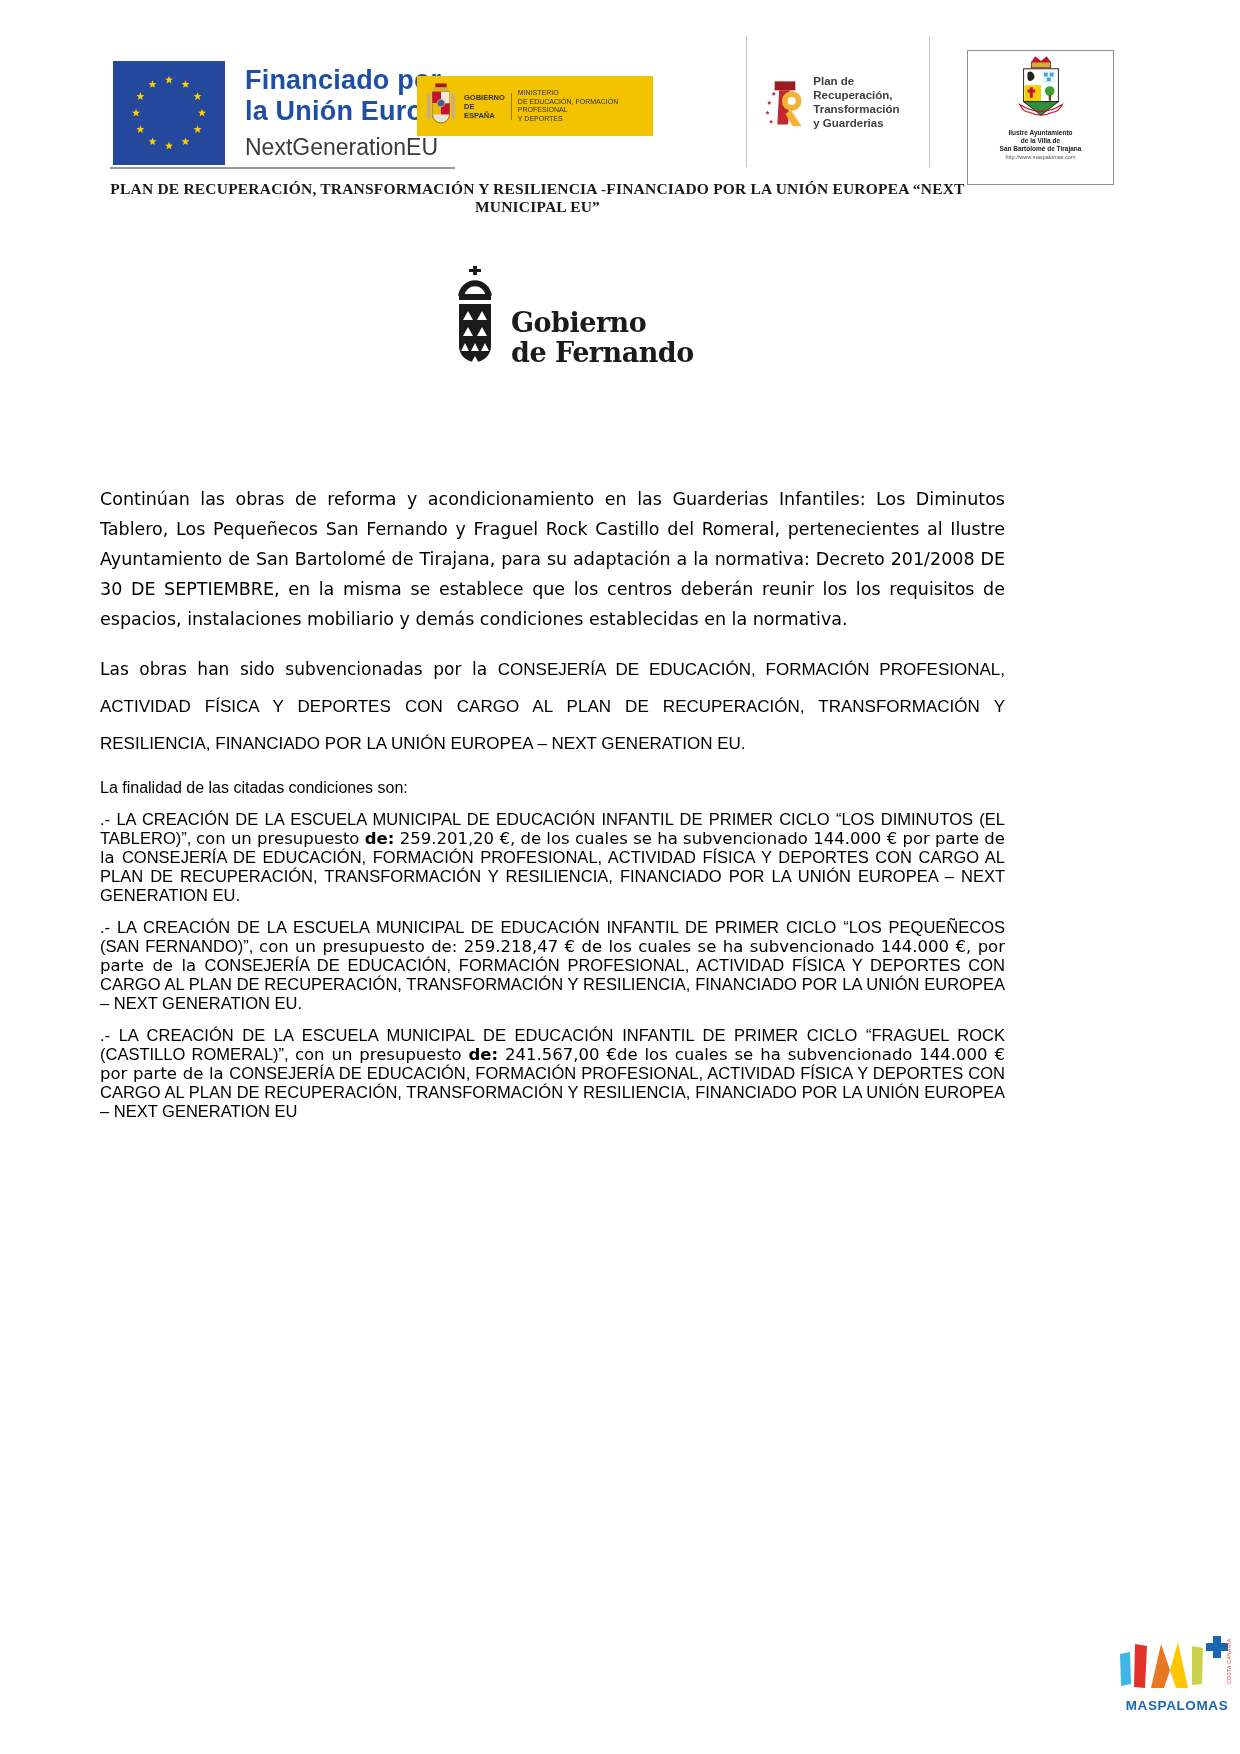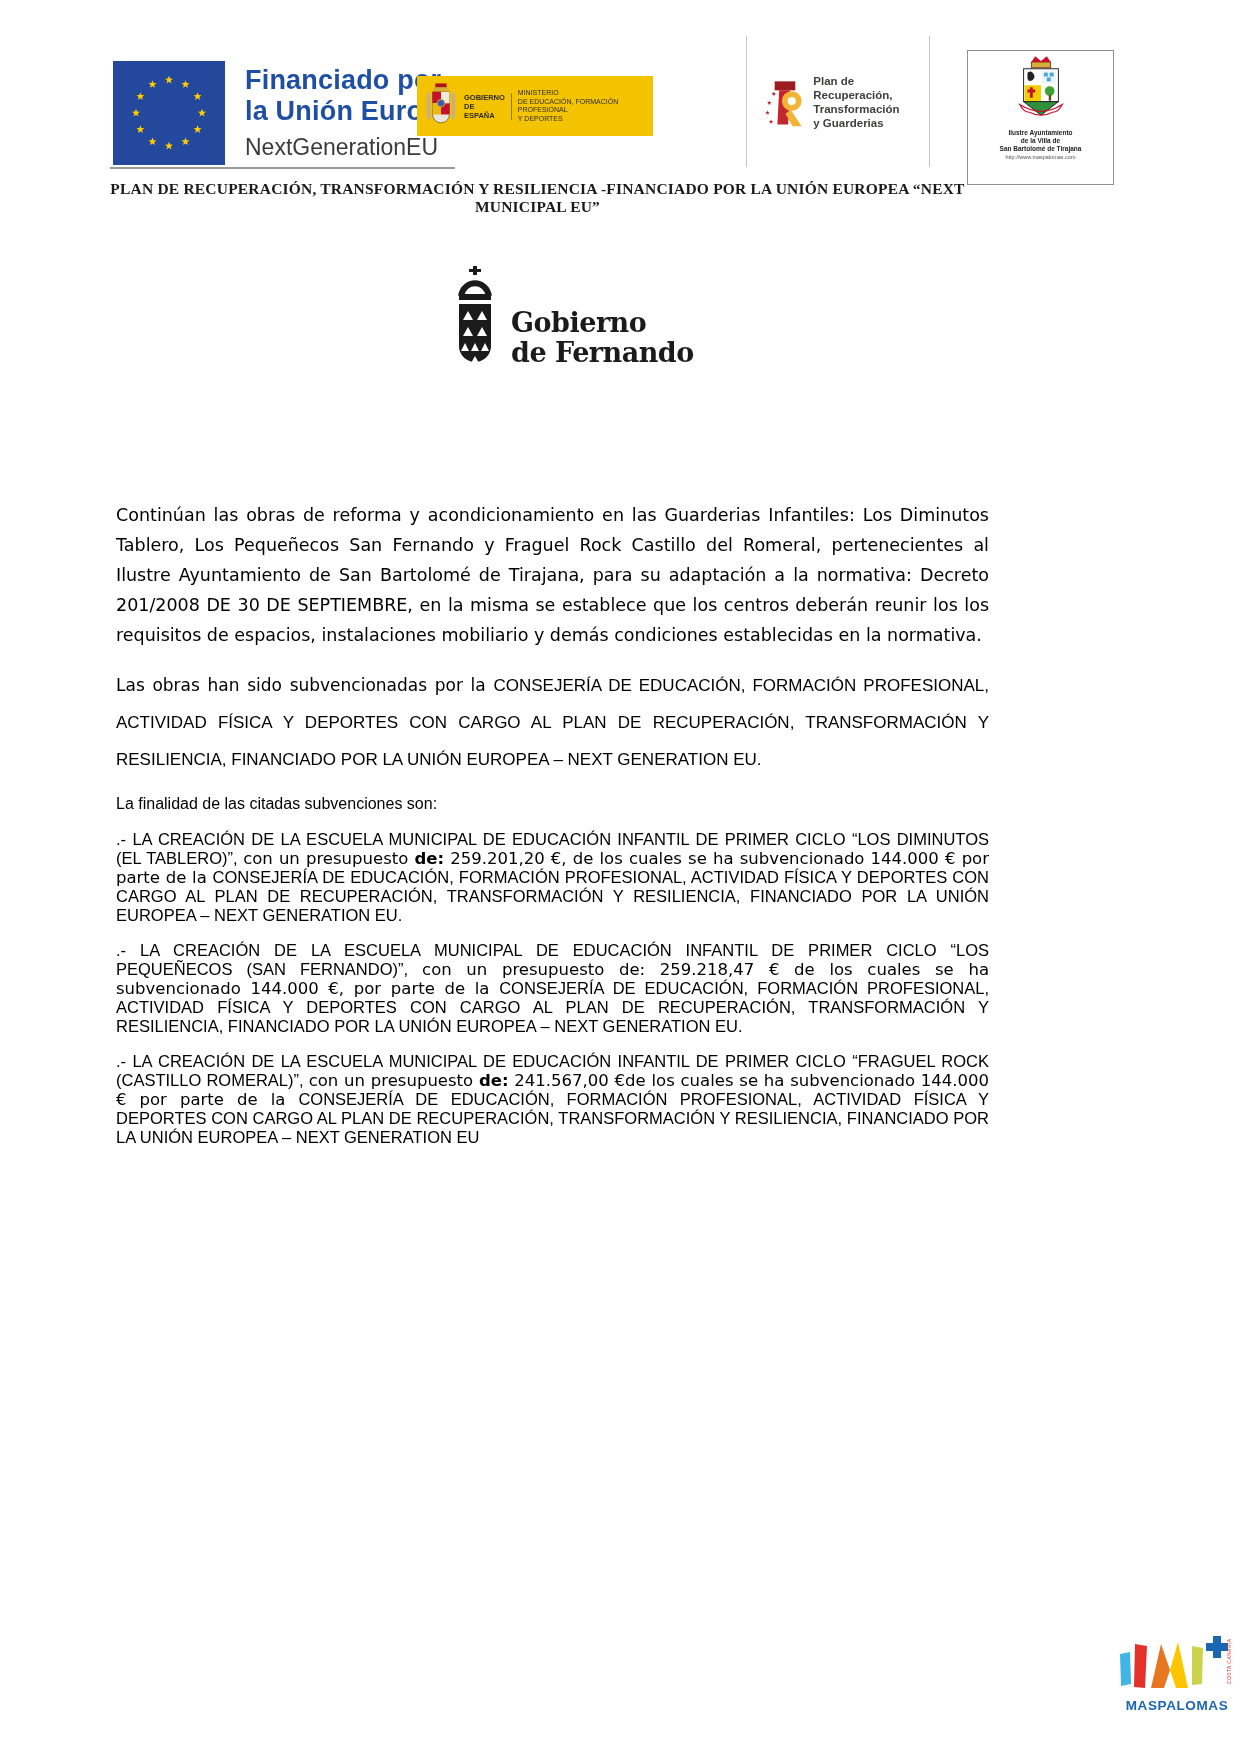--- a/index.html
+++ b/index.html
@@ -41,21 +41,21 @@
            font-family:"Liberation Serif",serif;font-weight:bold;font-size:15.5px;
            color:#1a1a1a;letter-spacing:0.2px;}
 
   
   .canarias{position:absolute;left:452px;top:266px;display:flex;}
   .can-txt{margin-left:13px;margin-top:42px;font-family:"DejaVu Serif",serif;font-weight:bold;
            font-size:27px;line-height:30px;color:#1b1b1b;letter-spacing:-0.5px;}
 
   
   .docbody{position:absolute;left:100px;top:484px;width:905px;}
-  .docbody p{margin:16px;text-align:justify;color:#000;}
+  .docbody p{margin:0;text-align:justify;color:#000;}
   .p1{font-size:17.5px;line-height:30px;margin-bottom:17px !important;}
   .p2{font-size:17px;line-height:36px;margin-bottom:16px !important;}
   .plead{font-size:16px;line-height:20px;margin-bottom:12px !important;text-align:left !important;}
   .bullet{font-size:16.5px;line-height:18px;margin-bottom:13px !important;}
   .seg-t{font-family:"DejaVu Sans",sans-serif;}
   .seg-a{font-family:"Liberation Sans",sans-serif;}
   .seg-b{font-weight:bold;}
 
   
   .masp{position:absolute;left:1090px;top:1632px;width:118px;text-align:center;margin-left:28px;}
@@ -189,21 +189,21 @@
     </svg>
     <div class="can-txt">
       <div>Gobierno</div>
       <div>de Fernando</div>
     </div>
   </div>
 
   <main id="doc-body" class="docbody">
       <p class="p1"><span class="seg-t">Continúan las  obras de reforma y acondicionamiento en las Guarderias Infantiles: Los Diminutos Tablero, Los Pequeñecos San Fernando y Fraguel Rock Castillo del Romeral, pertenecientes al Ilustre Ayuntamiento de San Bartolomé de Tirajana, para su adaptación a la normativa: Decreto 201/2008 DE 30 DE SEPTIEMBRE, en la misma se establece que los centros deberán reunir los los requisitos de espacios, instalaciones mobiliario y demás condiciones establecidas en la normativa.</span></p>
       <p class="p2"><span class="seg-t">Las obras han sido subvencionadas por la </span><span class="seg-a">CONSEJERÍA DE EDUCACIÓN, FORMACIÓN PROFESIONAL, ACTIVIDAD FÍSICA Y  DEPORTES CON CARGO AL PLAN DE RECUPERACIÓN, TRANSFORMACIÓN Y RESILIENCIA, FINANCIADO POR LA UNIÓN EUROPEA – NEXT GENERATION EU.</span></p>
-      <p class="plead"><span class="seg-a">La finalidad de las citadas subvenciones  son:</span></p>
+      <p class="plead"><span class="seg-a">La finalidad de las citadas condiciones  son:</span></p>
       <p class="bullet"><span class="seg-a">.- LA CREACIÓN DE LA ESCUELA MUNICIPAL  DE EDUCACIÓN INFANTIL  DE PRIMER CICLO “LOS DIMINUTOS (EL TABLERO)”, </span><span class="seg-t">con un presupuesto </span><span class="seg-t seg-b">de:</span><span class="seg-t"> 259.201,20 €, de los cuales se ha subvencionado 144.000 € por parte de  la </span><span class="seg-a">CONSEJERÍA DE EDUCACIÓN, FORMACIÓN PROFESIONAL, ACTIVIDAD FÍSICA Y  DEPORTES CON CARGO AL PLAN DE RECUPERACIÓN, TRANSFORMACIÓN Y RESILIENCIA, FINANCIADO POR LA UNIÓN EUROPEA – NEXT GENERATION EU.</span></p>
       <p class="bullet"><span class="seg-a">.- LA CREACIÓN DE LA ESCUELA MUNICIPAL  DE EDUCACIÓN INFANTIL  DE PRIMER CICLO “LOS PEQUEÑECOS (SAN FERNANDO)”, </span><span class="seg-t">con un presupuesto de: 259.218,47 € de los cuales se ha subvencionado 144.000 €, por parte de la </span><span class="seg-a">CONSEJERÍA DE EDUCACIÓN, FORMACIÓN PROFESIONAL, ACTIVIDAD FÍSICA Y  DEPORTES CON CARGO AL PLAN DE RECUPERACIÓN, TRANSFORMACIÓN Y RESILIENCIA, FINANCIADO POR LA UNIÓN EUROPEA – NEXT GENERATION EU.</span></p>
       <p class="bullet"><span class="seg-a">.- LA CREACIÓN DE LA ESCUELA MUNICIPAL DE EDUCACIÓN INFANTIL DE PRIMER CICLO “FRAGUEL ROCK (CASTILLO ROMERAL)”, </span><span class="seg-t">con un presupuesto </span><span class="seg-t seg-b">de:</span><span class="seg-t">  241.567,00 €de los cuales se ha subvencionado 144.000 € por parte de  la </span><span class="seg-a">CONSEJERÍA DE EDUCACIÓN, FORMACIÓN PROFESIONAL, ACTIVIDAD FÍSICA Y  DEPORTES CON CARGO AL PLAN DE RECUPERACIÓN, TRANSFORMACIÓN Y RESILIENCIA, FINANCIADO POR LA UNIÓN EUROPEA – NEXT GENERATION EU</span></p>
     </main>
 
   <div class="masp">
     <svg width="118" height="64" viewBox="0 0 118 64">
       <polygon points="2,22 12,20 13,52 3,54" fill="#41b6e6"></polygon>
       <polygon points="17,12 29,14 27,56 16,55" fill="#e4322b"></polygon>
       <polygon points="33,56 43,12 52,38 46,56" fill="#e87722"></polygon>

